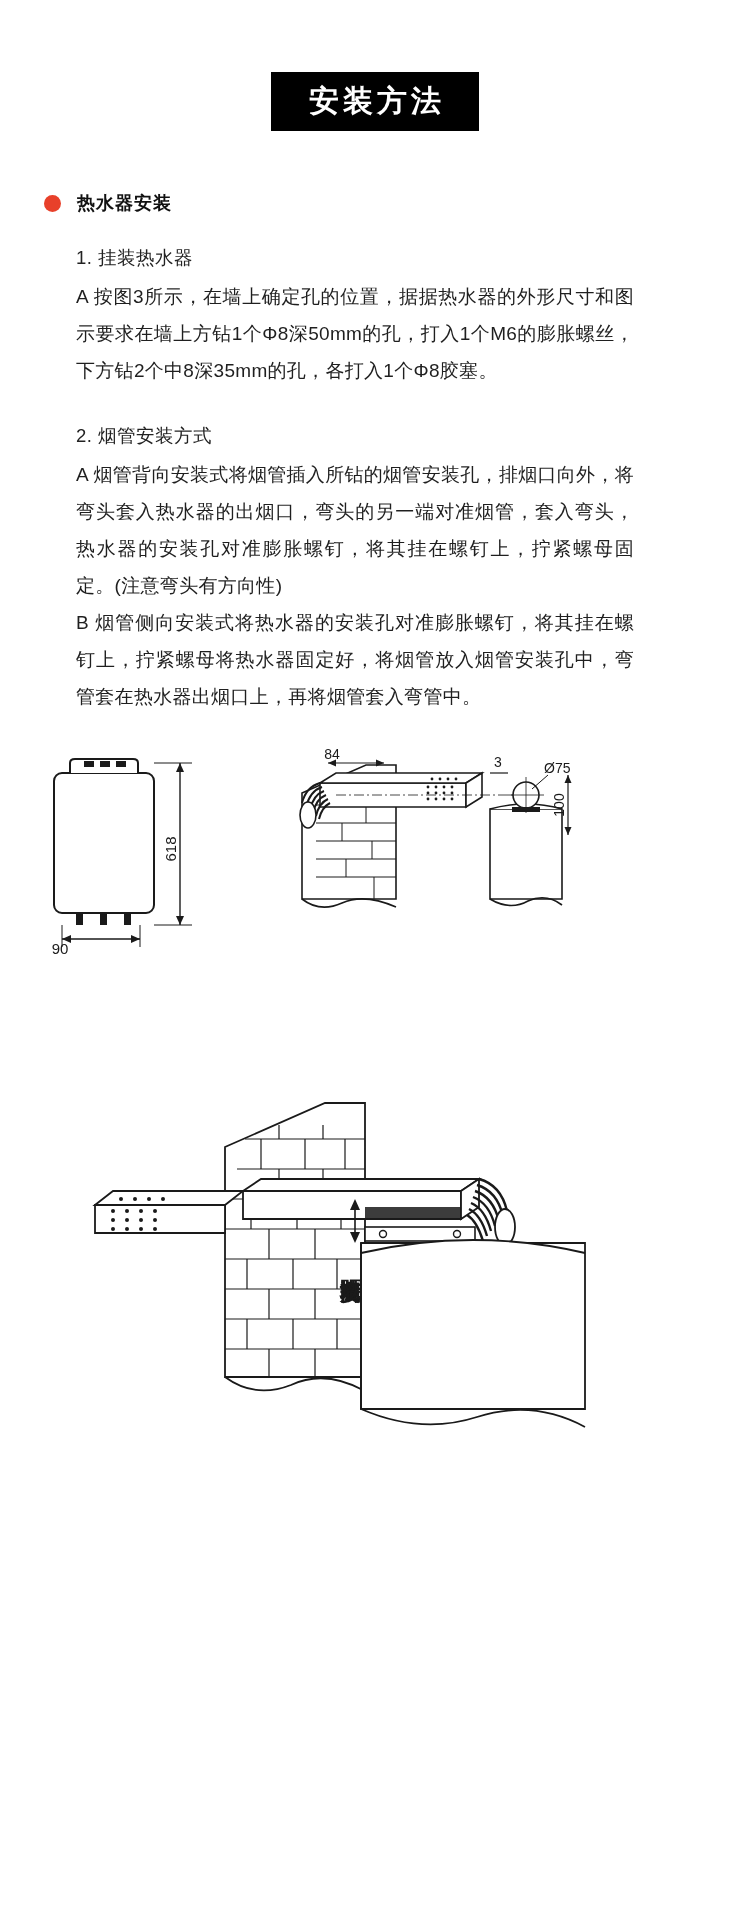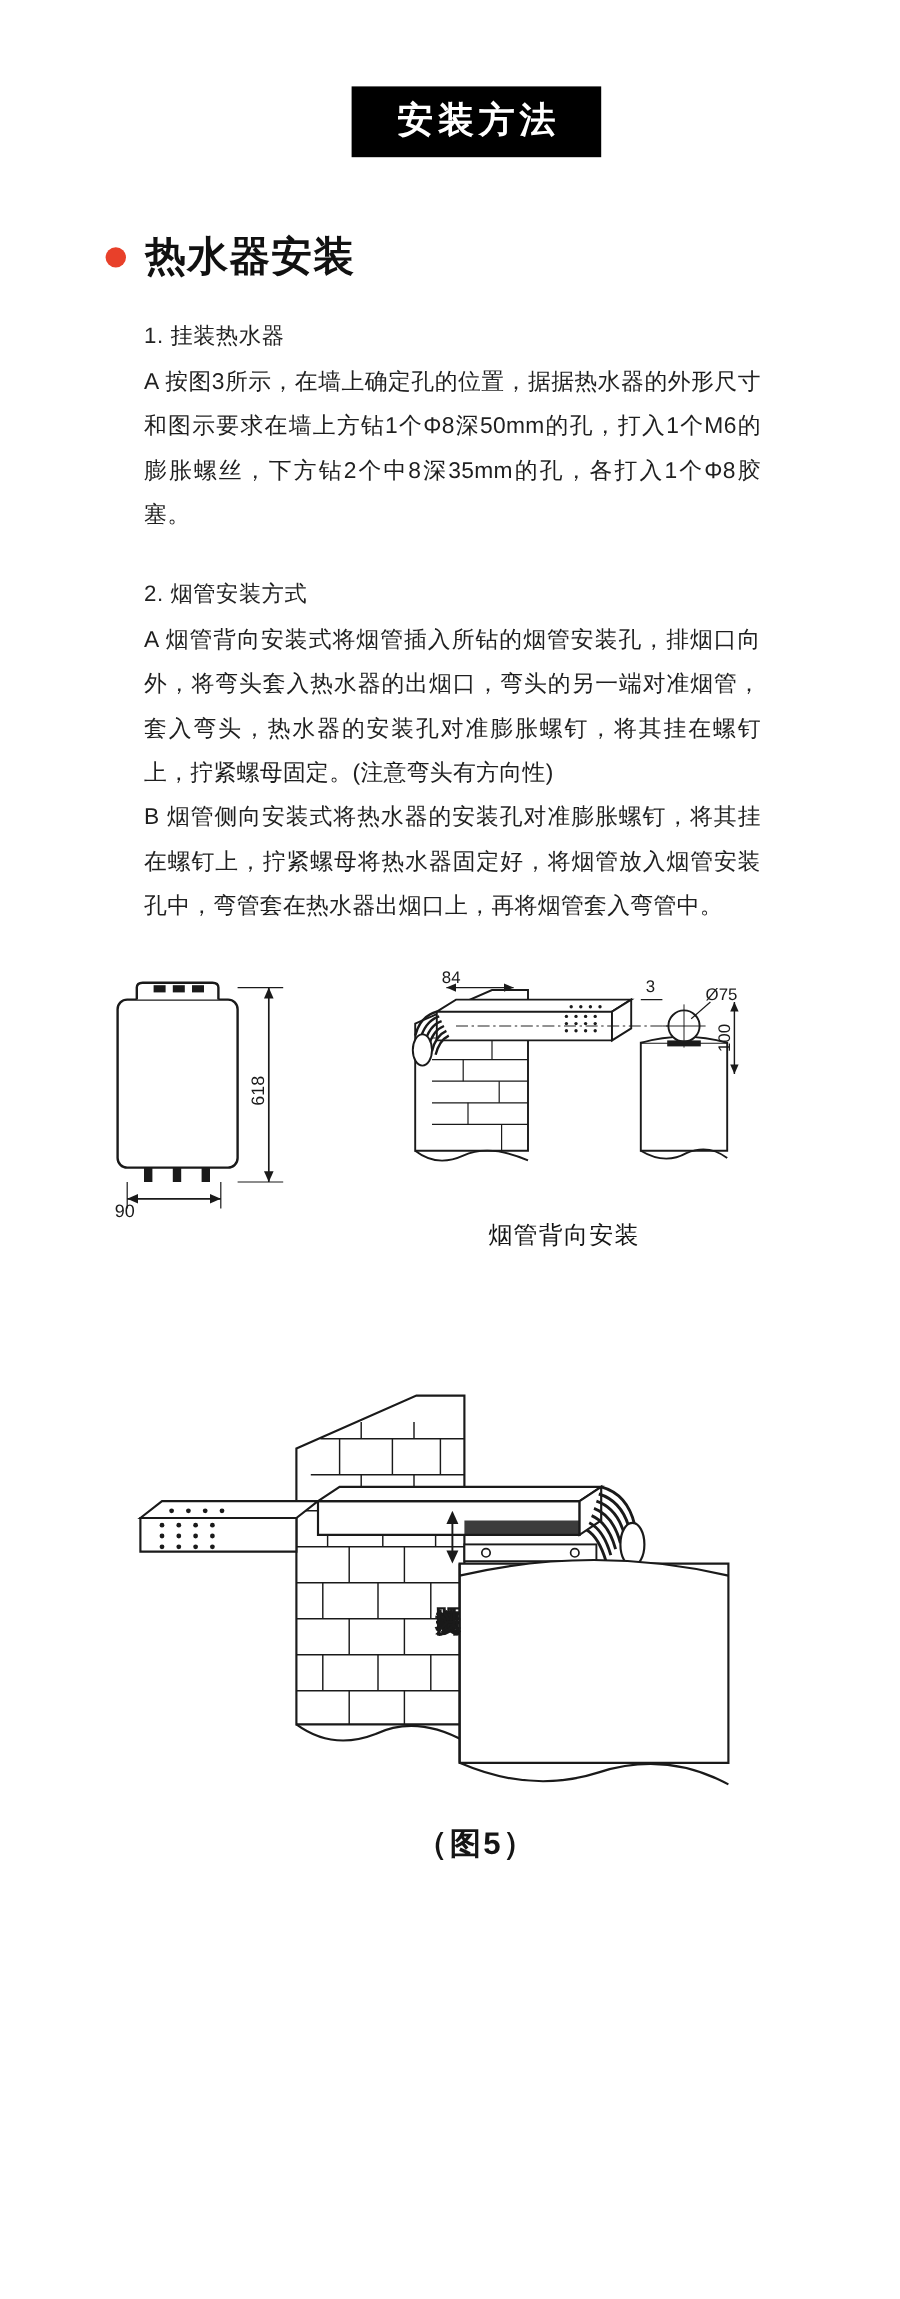--- a/index.html
+++ b/index.html
@@ -13,21 +13,20 @@
     font-family: "Liberation Sans", sans-serif;
     color: #1a1a1a;
     position: relative;
     overflow: hidden;
   }
   .page {
     width: 750px;
     min-height: 1916px;
     position: relative;
     box-sizing: border-box;
-    padding-left: 44px;
   }
 
   
   .title-wrap {
     display: flex;
     justify-content: center;
     padding-top: 72px;
   }
   .title-banner {
     background: #000000;
@@ -47,21 +46,21 @@
   }
   .bullet-dot {
     width: 17px;
     height: 17px;
     border-radius: 50%;
     background: #e8402a;
     margin-right: 16px;
     flex: 0 0 auto;
   }
   .section-title {
-    font-size: 34px;
+    font-size: 18px;
     font-weight: bold;
     letter-spacing: 1px;
     color: #111111;
     text-align: center;
   }
 
   
   .body-block {
     margin: 30px 116px 0 76px;
   }
@@ -253,21 +252,20 @@
         <text x="222" y="18" font-family="Liberation Sans, sans-serif" font-size="14" fill="#1a1a1a" text-anchor="middle">3</text>
 
         <text x="268" y="24" font-family="Liberation Sans, sans-serif" font-size="14" fill="#1a1a1a" text-anchor="start">Ø75</text>
         <line x1="256" y1="40" x2="272" y2="26" stroke="#1a1a1a" stroke-width="1"></line>
 
         <line x1="292" y1="26" x2="292" y2="86" stroke="#1a1a1a" stroke-width="1.2"></line>
         <path d="M292 26 l-3.5 8 l7 0 z" fill="#1a1a1a"></path>
         <path d="M292 86 l-3.5 -8 l7 0 z" fill="#1a1a1a"></path>
         <text x="288" y="56" font-family="Liberation Sans, sans-serif" font-size="14" fill="#1a1a1a" transform="rotate(-90 288 56)" text-anchor="middle">100</text>
       </svg>
-      <div class="fig-caption">烟管背向安装</div>
     </div>
   </div>
 
   <div class="fig-bottom">
     <svg width="620" height="360" viewBox="0 0 620 360" style="margin:0 auto;">
 
       <polygon points="160,60 260,16 300,16 300,290 160,290" fill="#ffffff" stroke="#1a1a1a" stroke-width="1.8"></polygon>
       <g stroke="#1a1a1a" stroke-width="1.2" fill="none">
         <line x1="180" y1="52" x2="300" y2="52"></line>
         <line x1="172" y1="82" x2="300" y2="82"></line>
@@ -349,17 +347,16 @@
       <path d="M296 322 q60 26 116 8 q56 -18 108 10" fill="none" stroke="#1a1a1a" stroke-width="1.8"></path>
       <path d="M296 156 L296 322" stroke="#1a1a1a" stroke-width="1.8"></path>
 
       <line x1="290" y1="118" x2="290" y2="150" stroke="#1a1a1a" stroke-width="1.6"></line>
       <path d="M290 112 l-5 11 l10 0 z" fill="#1a1a1a"></path>
       <path d="M290 156 l-5 -11 l10 0 z" fill="#1a1a1a"></path>
 
       <text x="286" y="176" font-family="Liberation Sans, sans-serif" font-size="21" font-weight="bold" fill="#1a1a1a" writing-mode="tb">安装高度距墙以</text>
     </svg>
     <div class="fig-caption">
-      <span class="sub">（图5）</span>
     </div>
   </div>
 
 </div>
 
 </body></html>

